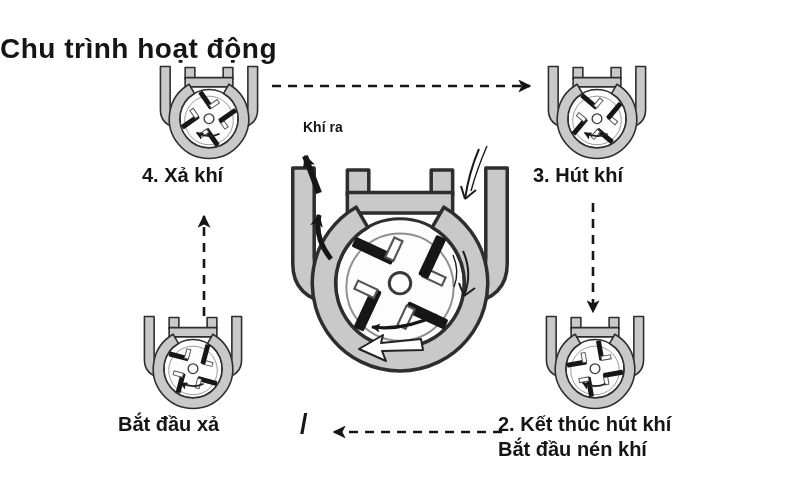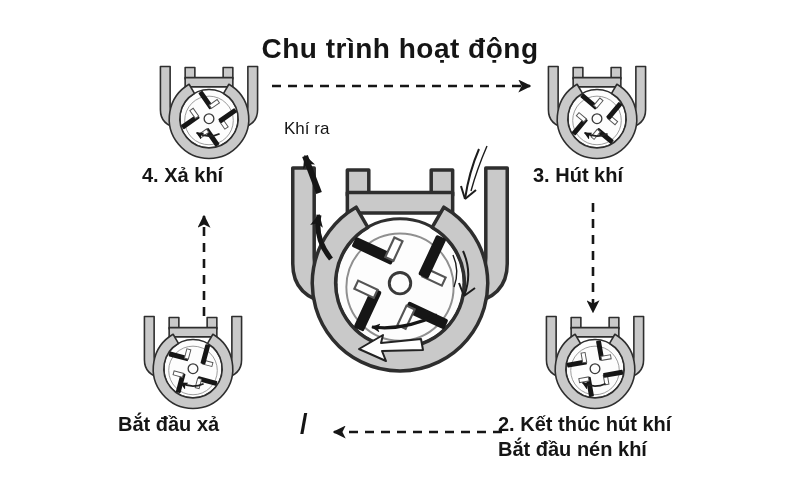--- a/index.html
+++ b/index.html
@@ -2,30 +2,30 @@
 <html><head>
 <meta charset="utf-8">
 <style>
   html,body{margin:0;padding:0;background:#ffffff;}
   #canvas{
     position:relative;width:800px;height:500px;background:#ffffff;
     font-family:"Liberation Sans", sans-serif;color:#151515;overflow:hidden;
   }
   .abs{position:absolute;}
   #title{
-    left:0;top:33px;width:800px;text-align:center;
+    left:0;top:33px;width:800px;
     font-size:28px;font-weight:bold;letter-spacing:.5px;z-index:2;
   }
   .pump-svg{position:absolute;z-index:1;}
   .stage-label{
     position:absolute;z-index:2;text-align:left;
     font-size:20px;font-weight:bold;line-height:25px;white-space:nowrap;
   }
   .air-label{
-    position:absolute;z-index:3;font-size:17px;font-weight:normal;white-space:nowrap;
+    position:absolute;z-index:3;font-size:14px;font-weight:bold;white-space:nowrap;margin-left:19px;
   }
   #overlay{position:absolute;left:0;top:0;z-index:5;pointer-events:none;}
   #slash-mark{
     position:absolute;left:300px;top:409px;z-index:4;
     font-size:27px;font-weight:bold;
   }
   #svg-defs{position:absolute;width:0;height:0;}
 </style>
 </head>
 <body>

